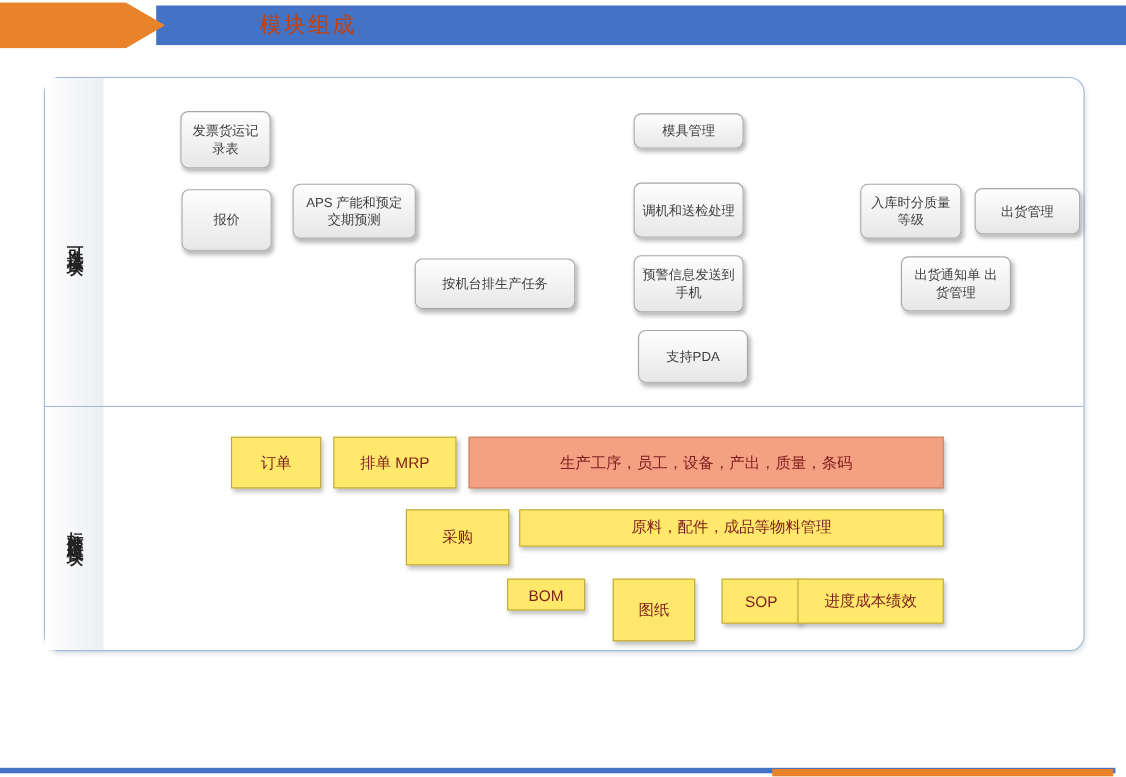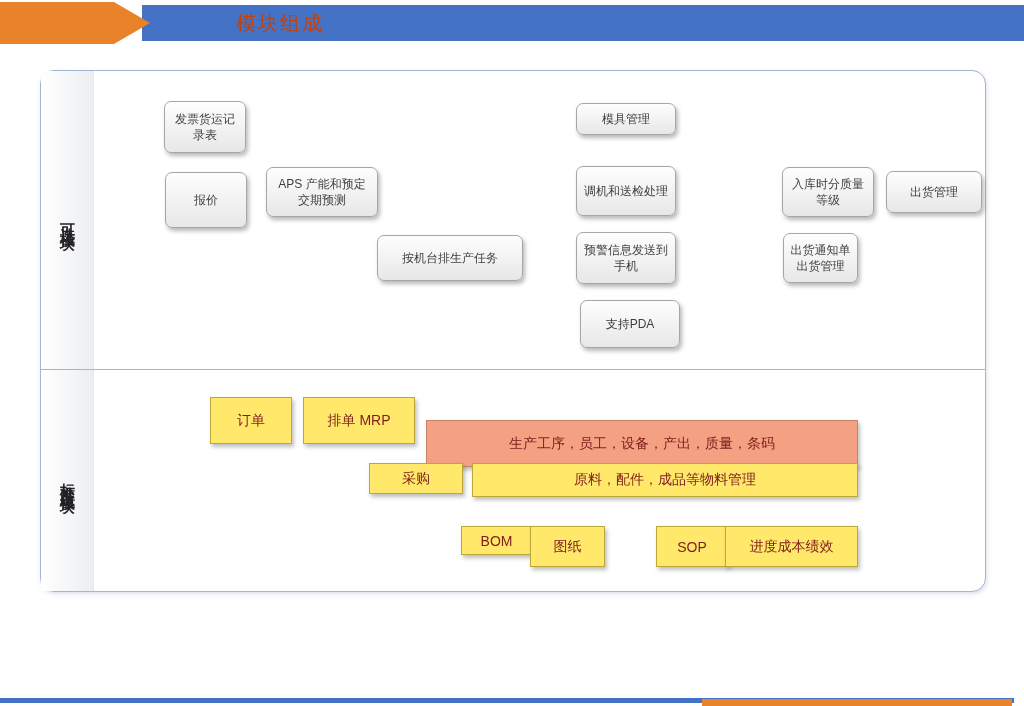--- a/index.html
+++ b/index.html
@@ -66,21 +66,21 @@
   
   .sbox {
     position: absolute;
     box-sizing: border-box;
     display: flex; align-items: center; justify-content: center;
     text-align: center; padding: 3px 6px;
     font-size: 14px; color: #7f1d1d;
     box-shadow: 2px 3px 4px rgba(0,0,0,0.25);
   }
   .sbox.yellow { background: #FFE86A; border: 1px solid #BBA83A; }
-  .sbox.salmon { background: #F4A183; border: 1px solid #C98465; margin-top: 23px; }
+  .sbox.salmon { background: #F4A183; border: 1px solid #C98465; }
 
   
   .footer-blue {
     position: absolute; left: 0; top: 698px; width: 1014px; height: 5px;
     background: #4472C4;
   }
   .footer-orange {
     position: absolute; left: 702px; top: 699px; width: 310px; height: 7px;
     background: #E8832A;
   }
@@ -104,36 +104,36 @@
       <div class="obox" style="left:70px;  top:30px;  width:82px;  height:52px">发票货运记录表</div>
       <div class="obox" style="left:71px;  top:101px; width:82px;  height:56px">报价</div>
       <div class="obox" style="left:172px; top:96px;  width:112px; height:50px">APS 产能和预定交期预测</div>
       <div class="obox" style="left:283px; top:164px; width:146px; height:46px">按机台排生产任务</div>
       <div class="obox" style="left:482px; top:32px;  width:100px; height:32px">模具管理</div>
       <div class="obox" style="left:482px; top:161px; width:100px; height:52px">预警信息发送到手机</div>
       <div class="obox" style="left:482px; top:95px;  width:100px; height:50px">调机和送检处理</div>
       <div class="obox" style="left:486px; top:229px; width:100px; height:48px">支持PDA</div>
       <div class="obox" style="left:688px; top:96px;  width:92px;  height:50px">入库时分质量等级</div>
       <div class="obox" style="left:792px; top:100px; width:96px;  height:42px">出货管理</div>
-      <div class="obox" style="left:689px; top:162px; width:75px;  height:50px">出货通知单 出货管理</div>
+      <div class="obox" style="left:725px; top:162px; width:100px;  height:50px">出货通知单 出货管理</div>
     </div>
   </div>
 
   <div class="frame-row standard">
     <div class="row-label-cell">
       <div class="row-label">标准版模块</div>
     </div>
     <div class="row-content">
       <div class="sbox yellow" style="left:116px; top:27px;  width:82px;  height:47px">订单</div>
       <div class="sbox yellow" style="left:209px; top:27px;  width:112px; height:47px">排单 MRP</div>
       <div class="sbox salmon" style="left:332px; top:27px;  width:432px; height:47px">生产工序，员工，设备，产出，质量，条码</div>
-      <div class="sbox yellow" style="left:275px; top:93px;  width:94px;  height:31px">采购</div>
+      <div class="sbox yellow" style="left:275px; top:93px;  width:94px;  height:51px">采购</div>
       <div class="sbox yellow" style="left:378px; top:93px;  width:386px; height:34px">原料，配件，成品等物料管理</div>
       <div class="sbox yellow" style="left:367px; top:156px; width:71px;  height:29px">BOM</div>
-      <div class="sbox yellow" style="left:436px; top:156px; width:75px;  height:41px">图纸</div>
+      <div class="sbox yellow" style="left:463px; top:156px; width:75px;  height:57px">图纸</div>
       <div class="sbox yellow" style="left:562px; top:156px; width:72px;  height:41px">SOP</div>
       <div class="sbox yellow" style="left:631px; top:156px; width:133px; height:41px">进度成本绩效</div>
     </div>
   </div>
 
 </div>
 
 <div class="footer-blue"></div>
 <div class="footer-orange"></div>
 

